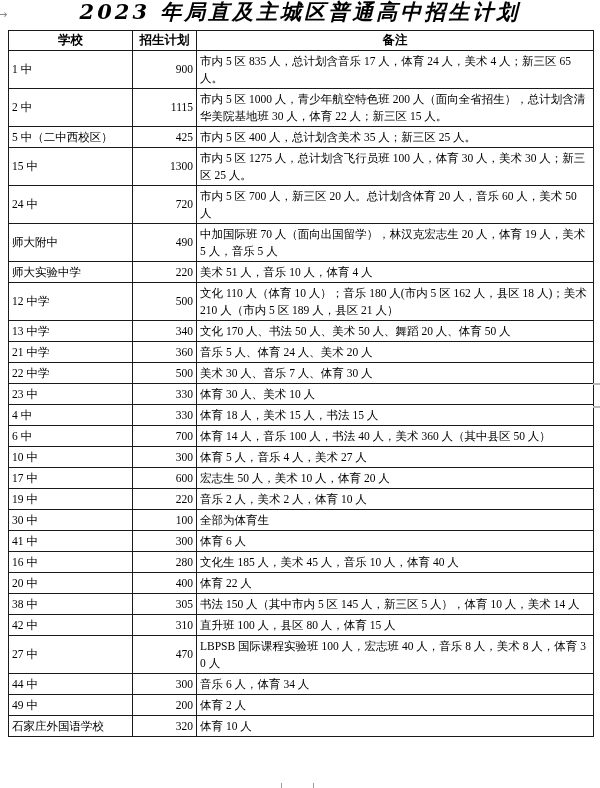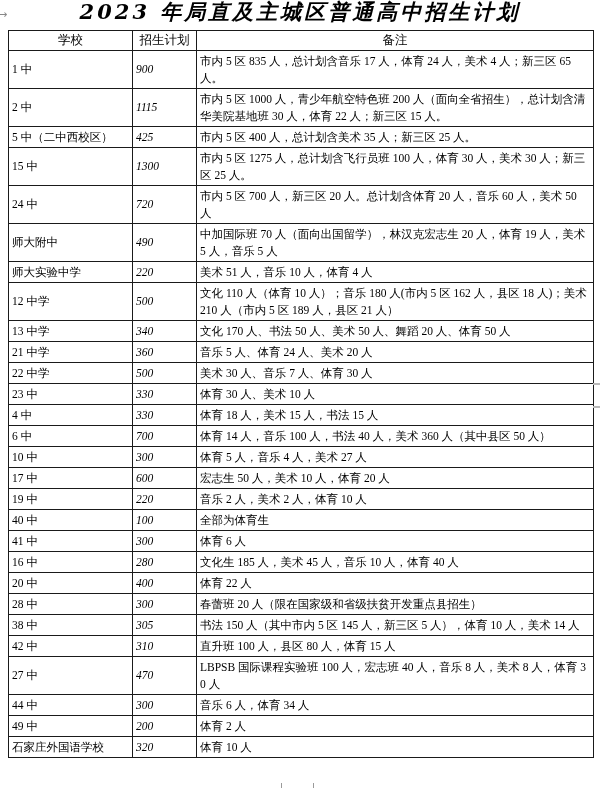--- a/index.html
+++ b/index.html
@@ -26,23 +26,23 @@
   table.enroll td,table.enroll th{
     border:1px solid #1a1a1a;
     font-size:11.5px;line-height:17px;
     padding:1.5px 3px;
     font-weight:normal;
     word-break:break-all;
   }
   col.c-school{width:124px;}
   col.c-plan{width:64px;}
   col.c-remark{width:397px;}
-  table.enroll th{font-weight:normal;font-size:12.5px;text-align:center;padding:1px 2px;}
+  table.enroll th{font-weight:bold;font-size:12.5px;text-align:center;padding:1px 2px;}
   td.school-col{text-align:left;}
-  td.plan-col{text-align:left;font-weight:bold;font-family:"Liberation Serif","DejaVu Serif",serif;font-style:italic;}
+  td.plan-col{text-align:right;font-weight:bold;font-family:"Liberation Serif","DejaVu Serif",serif;}
   td.remark-col{text-align:left;padding-left:6px;padding-right:4px;}
   .edge-mark{
     position:absolute;width:7px;height:2px;background:#b9b9b9;left:593px;
   }
   .bottom-tick{
     position:absolute;width:1px;height:6px;background:#9a9a9a;top:783px;
   }
 </style>
 </head>
 <body>
@@ -144,45 +144,40 @@
         <td class="school-col">17 中</td>
         <td class="plan-col">600</td>
         <td class="remark-col">宏志生 50 人，美术 10 人，体育 20 人</td>
       </tr>
       <tr>
         <td class="school-col">19 中</td>
         <td class="plan-col">220</td>
         <td class="remark-col">音乐 2 人，美术 2 人，体育 10 人</td>
       </tr>
       <tr>
-        <td class="school-col">40 中</td>
+        <td class="school-col">30 中</td>
         <td class="plan-col">100</td>
         <td class="remark-col">全部为体育生</td>
       </tr>
       <tr>
         <td class="school-col">41 中</td>
         <td class="plan-col">300</td>
         <td class="remark-col">体育 6 人</td>
       </tr>
       <tr>
         <td class="school-col">16 中</td>
         <td class="plan-col">280</td>
         <td class="remark-col">文化生 185 人，美术 45 人，音乐 10 人，体育 40 人</td>
       </tr>
       <tr>
         <td class="school-col">20 中</td>
         <td class="plan-col">400</td>
         <td class="remark-col">体育 22 人</td>
       </tr>
       <tr>
-        <td class="school-col">28 中</td>
-        <td class="plan-col">300</td>
-        <td class="remark-col">春蕾班 20 人（限在国家级和省级扶贫开发重点县招生）</td>
-      </tr>
-      <tr>
         <td class="school-col">38 中</td>
         <td class="plan-col">305</td>
         <td class="remark-col">书法 150 人（其中市内 5 区 145 人，新三区 5 人），体育 10 人，美术 14 人</td>
       </tr>
       <tr>
         <td class="school-col">42 中</td>
         <td class="plan-col">310</td>
         <td class="remark-col">直升班 100 人，县区 80 人，体育 15 人</td>
       </tr>
       <tr>

